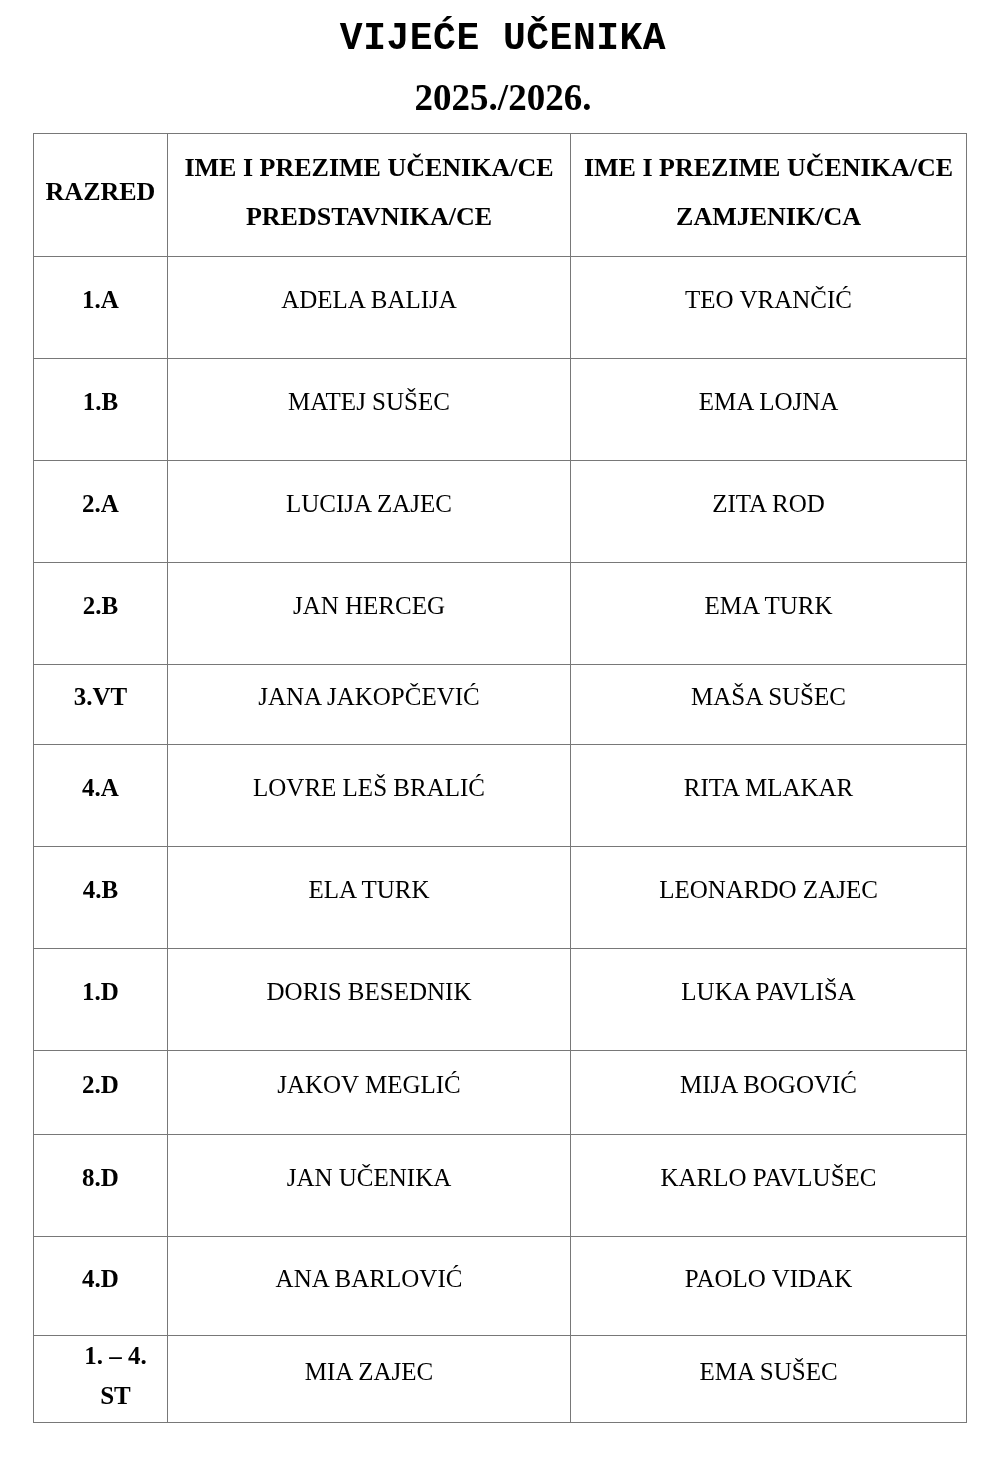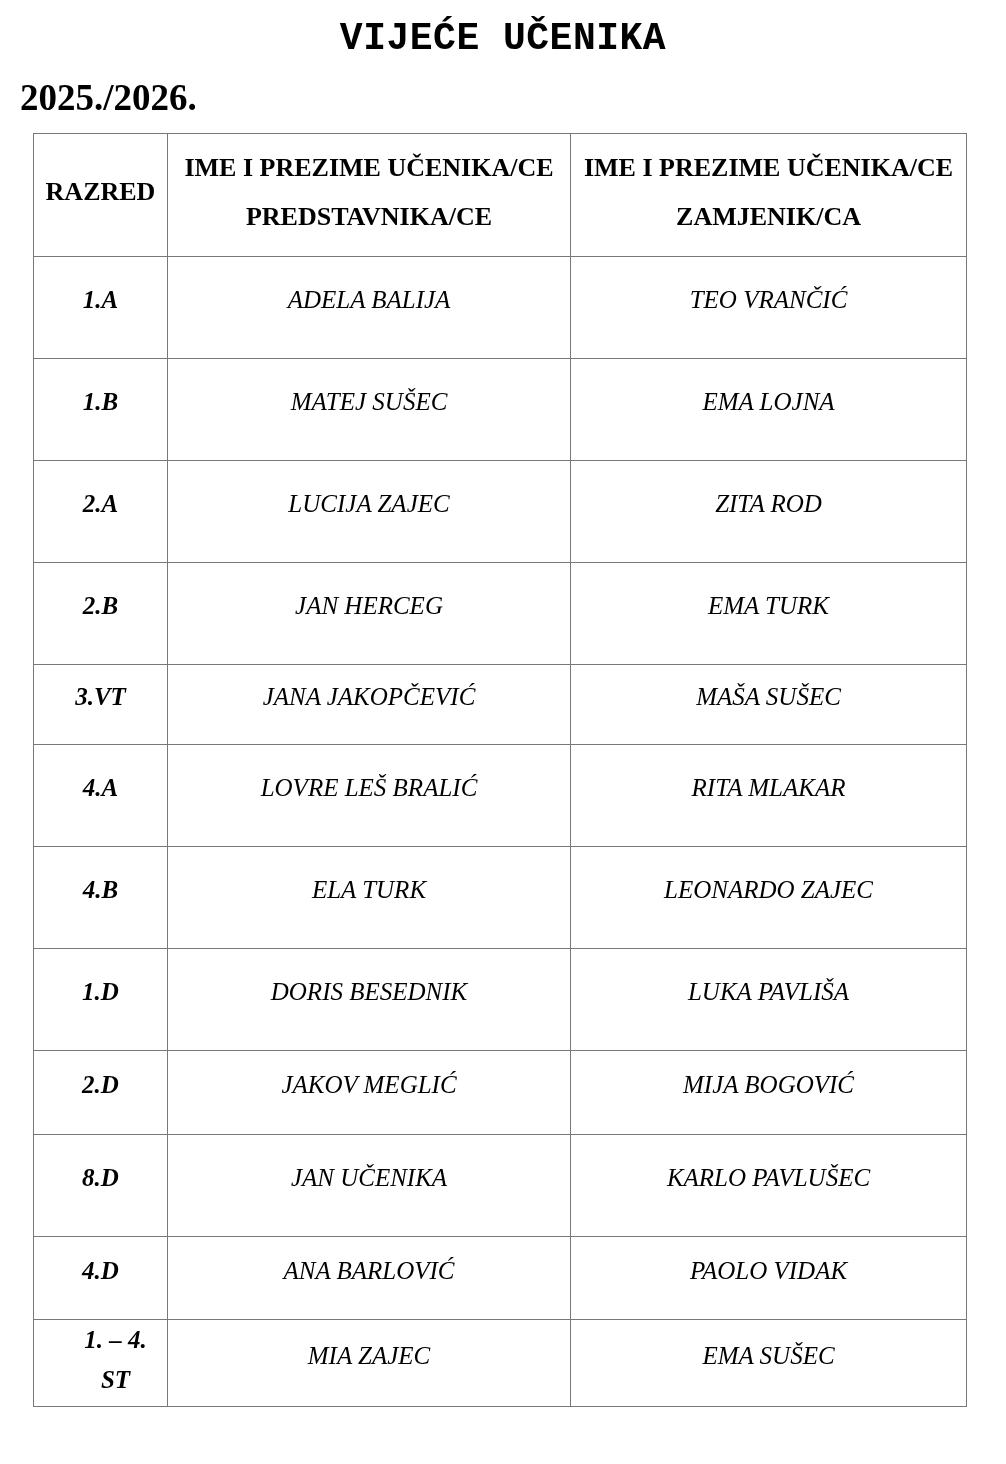--- a/index.html
+++ b/index.html
@@ -22,20 +22,21 @@
     margin: 16px 20px 0 20px;
     text-align: center;
     font-size: 38px;
     font-weight: bold;
     line-height: 1.2;
     letter-spacing: 0.5px;
     font-family: Liberation Mono, monospace;
   }
   .doc-subtitle {
     margin: 14px 20px 0 20px;
+    text-align: center;
     font-size: 37px;
     font-weight: bold;
     line-height: 1.2;
   }
   table.council-table {
     border-collapse: collapse;
     table-layout: fixed;
     margin-left: 33px;
     margin-top: 13px;
     width: 933px;
@@ -46,24 +47,24 @@
   .council-table th,
   .council-table td {
     border: 1.5px solid #787878;
     text-align: center;
     vertical-align: middle;
     padding: 0 6px 14px 6px;
     overflow: hidden;
     box-sizing: border-box;
   }
   .council-table thead tr { height: 123px; }
-  .council-table tbody tr { height: 102px; font-style: italic; }
+  .council-table tbody tr { height: 102px; }
   .council-table tbody tr:nth-child(5)  { height: 80px; }
   .council-table tbody tr:nth-child(9)  { height: 84px; }
-  .council-table tbody tr:nth-child(11) { height: 83px; }
+  .council-table tbody tr:nth-child(11) { height: 99px; }
   .council-table tbody tr:nth-child(12) { height: 87px; }
   .council-table th {
     font-size: 26px;
     font-weight: bold;
     white-space: pre-line;
     line-height: 1.9;
     padding-bottom: 6px;
   }
   .council-table td.razred-cell {
     font-size: 25px;

